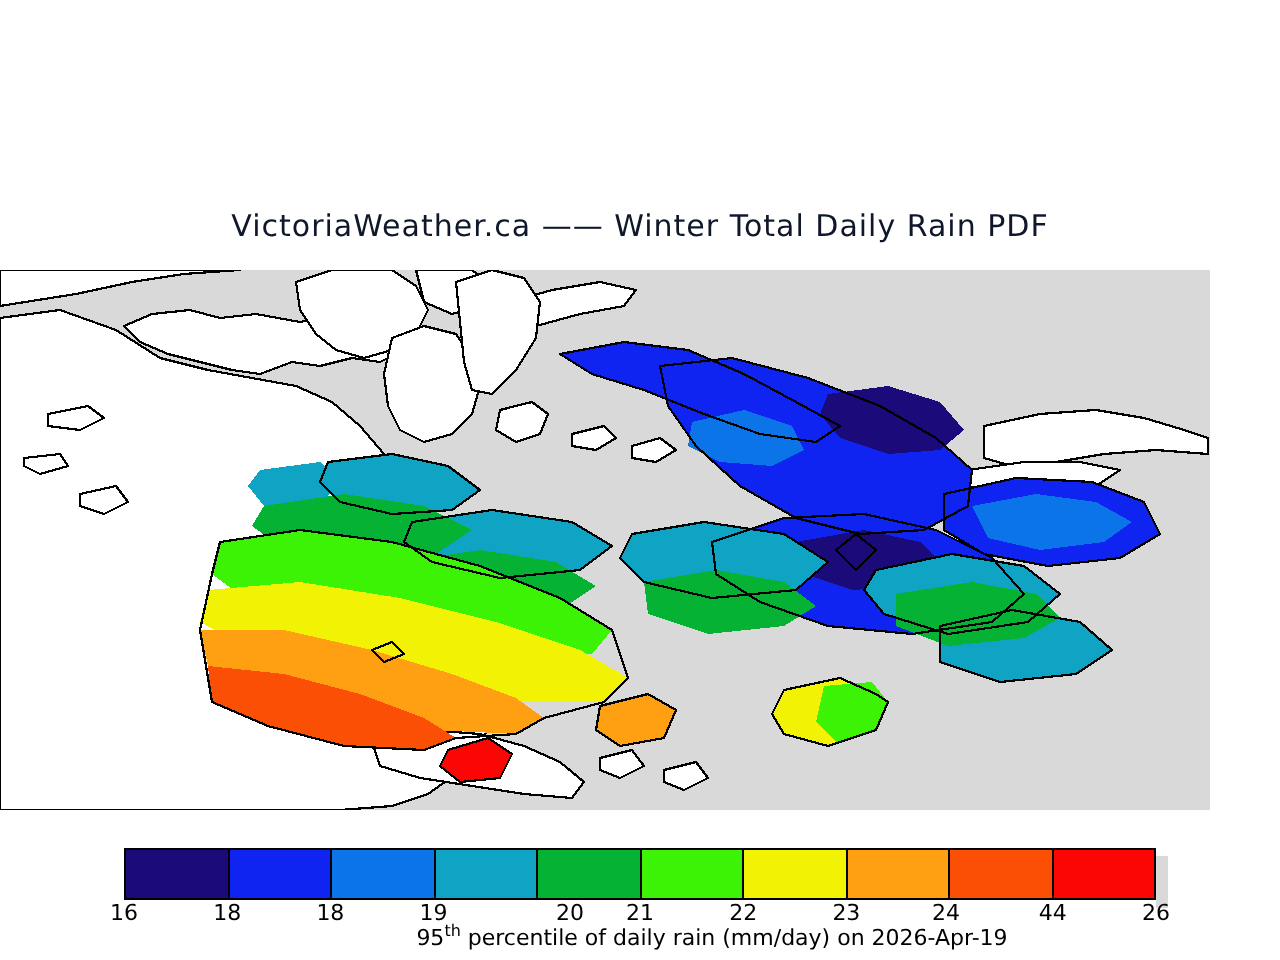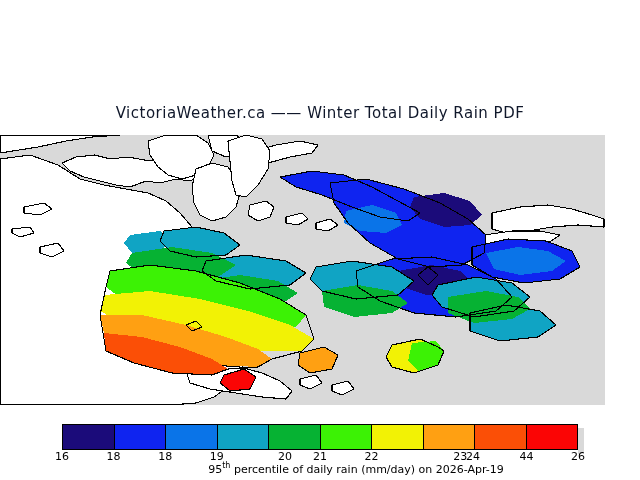--- a/index.html
+++ b/index.html
@@ -166,18 +166,18 @@
     </div>
 </div>
 <div id="ticks">
     <span class="tk" style="left: 62px;">16</span>
     <span class="tk" style="left: 113.6px;">18</span>
     <span class="tk" style="left: 165.2px; text-align: center;">18</span>
     <span class="tk" style="left: 216.8px;">19</span>
     <span class="tk" style="left: 285px;">20</span>
     <span class="tk" style="left: 320px;">21</span>
     <span class="tk" style="left: 371.6px;">22</span>
-    <span class="tk" style="left: 423.2px; margin-left: 37px;">23</span>
+    <span class="tk" style="left: 423.2px;">23</span>
     <span class="tk" style="left: 473px;">24</span>
     <span class="tk" style="left: 526.4px;">44</span>
     <span class="tk" style="left: 578px;">26</span>
   </div>
 <div id="cap"><span>95</span><sup>th</sup><span> percentile of daily rain (mm/day) on 2026-Apr-19</span></div>
 
 </body></html>

